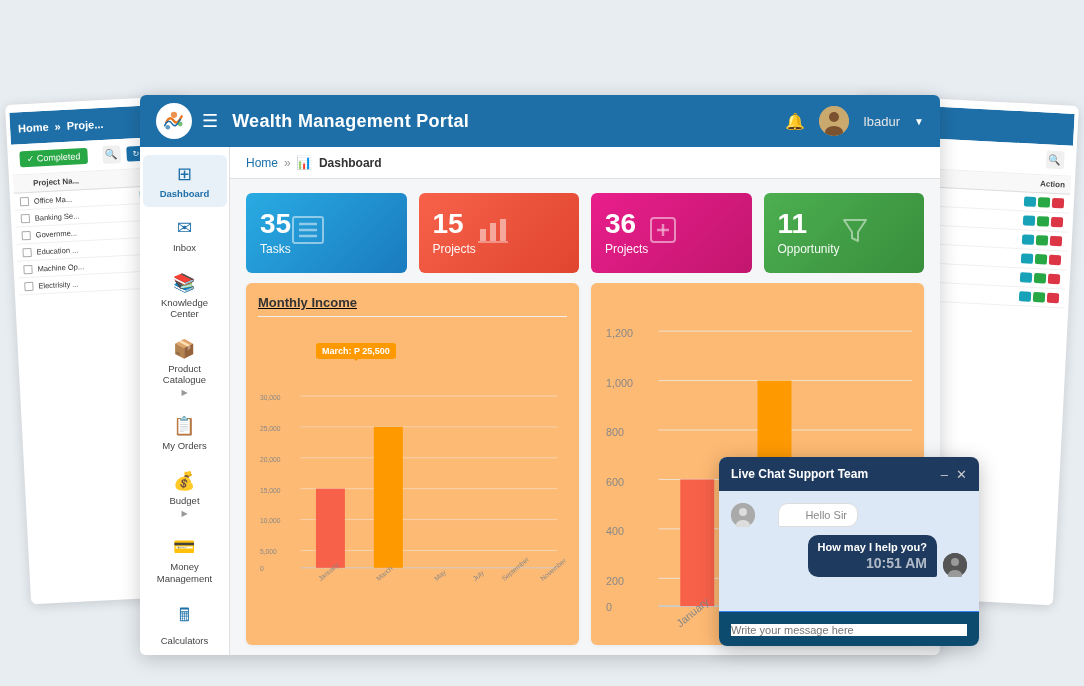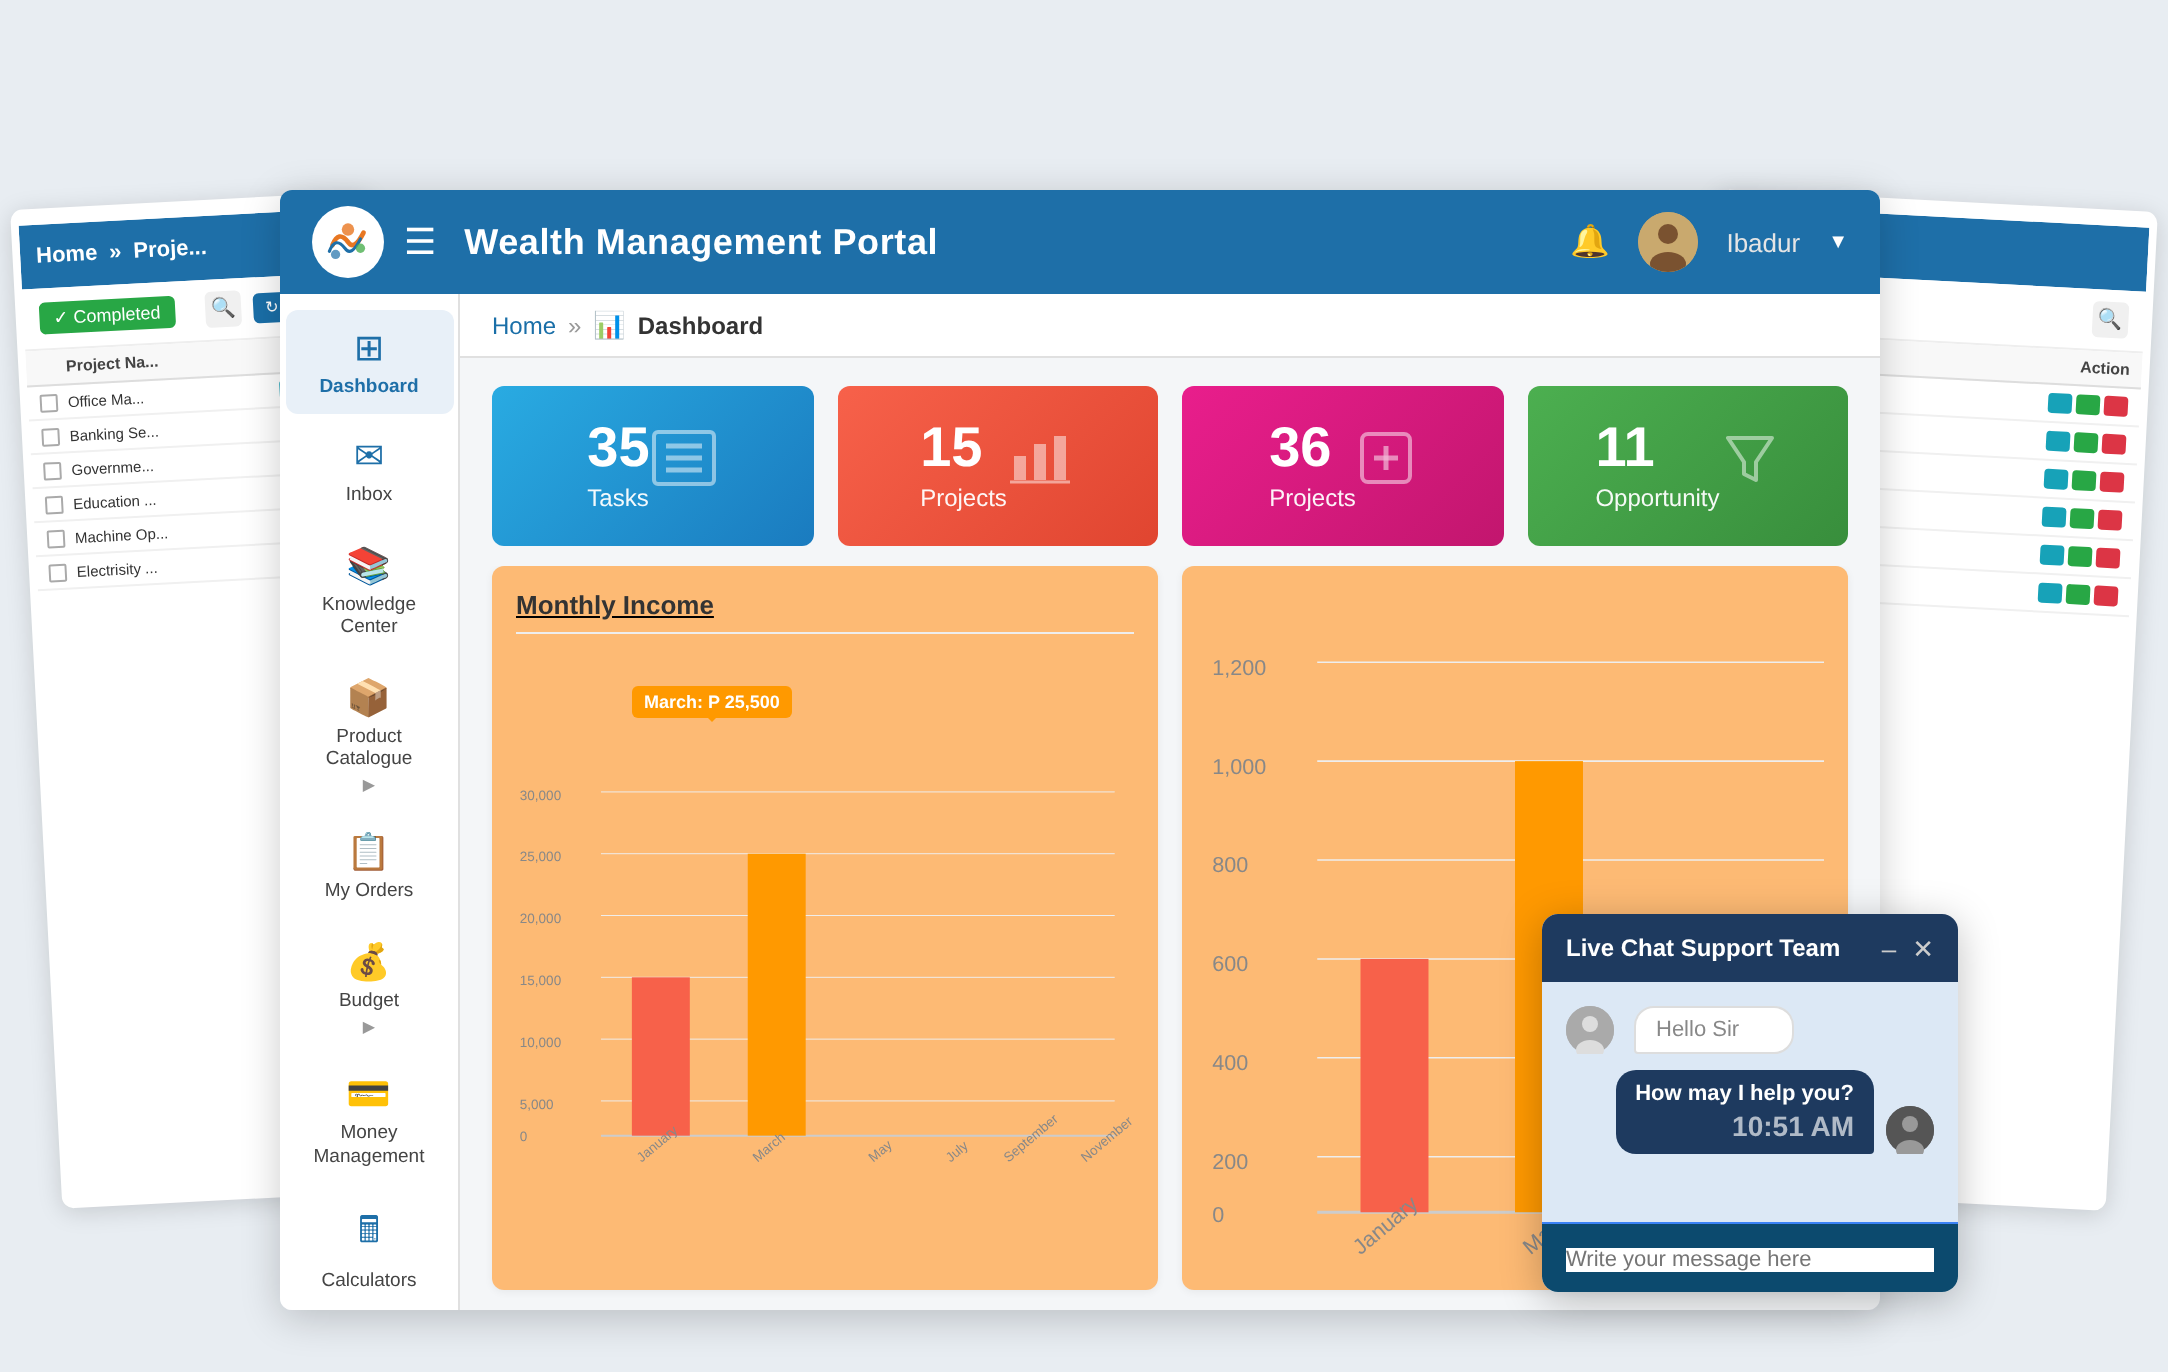--- a/index.html
+++ b/index.html
@@ -326,21 +326,21 @@
       gap: 12px;
       padding: 14px 16px 10px;
       flex-shrink: 0;
     }
     .stat-card {
       flex: 1;
       border-radius: 6px;
       padding: 14px 14px;
       display: flex;
       align-items: center;
-      justify-content: center;
+      justify-content: flex-start;
       color: #fff;
       min-height: 80px;
     }
     .stat-card.blue { background: linear-gradient(135deg, #29abe2, #1a7bbf); }
     .stat-card.red { background: linear-gradient(135deg, #f7614a, #e04530); }
     .stat-card.pink { background: linear-gradient(135deg, #e91e8c, #c2166e); }
     .stat-card.green { background: linear-gradient(135deg, #4caf50, #388e3c); }
     .stat-number { font-size: 28px; font-weight: 700; line-height: 1; }
     .stat-label { font-size: 12px; margin-top: 4px; opacity: 0.95; }
     .stat-icon { font-size: 30px; opacity: 0.7; }
@@ -399,21 +399,21 @@
       transform: translateX(-50%);
       border: 3px solid transparent;
       border-top-color: #ff9900;
     }
 
     
     .live-chat {
       position: absolute;
       right: 105px;
       bottom: 40px;
-      width: 208px;
+      width: 260px;
       background: #fff;
       border-radius: 8px;
       box-shadow: 0 4px 20px rgba(0,0,0,0.25);
       z-index: 30;
       overflow: hidden;
     }
     .chat-header {
       background: #1e3a5f;
       padding: 10px 12px;
       display: flex;
@@ -433,21 +433,22 @@
       background: #dce8f5;
       padding: 12px;
       min-height: 120px;
       display: flex;
       flex-direction: column;
       gap: 8px;
     }
     .chat-msg-left {
       display: flex;
       align-items: flex-start;
-      gap: 10px;
+      gap: 23px;
+      text-align: right;
     }
     .chat-avatar-left {
       width: 24px; height: 24px;
       border-radius: 50%;
       background: #aaa;
       display: flex; align-items: center; justify-content: center;
       font-size: 12px; color: #fff;
       flex-shrink: 0;
     }
     .chat-bubble-input {

